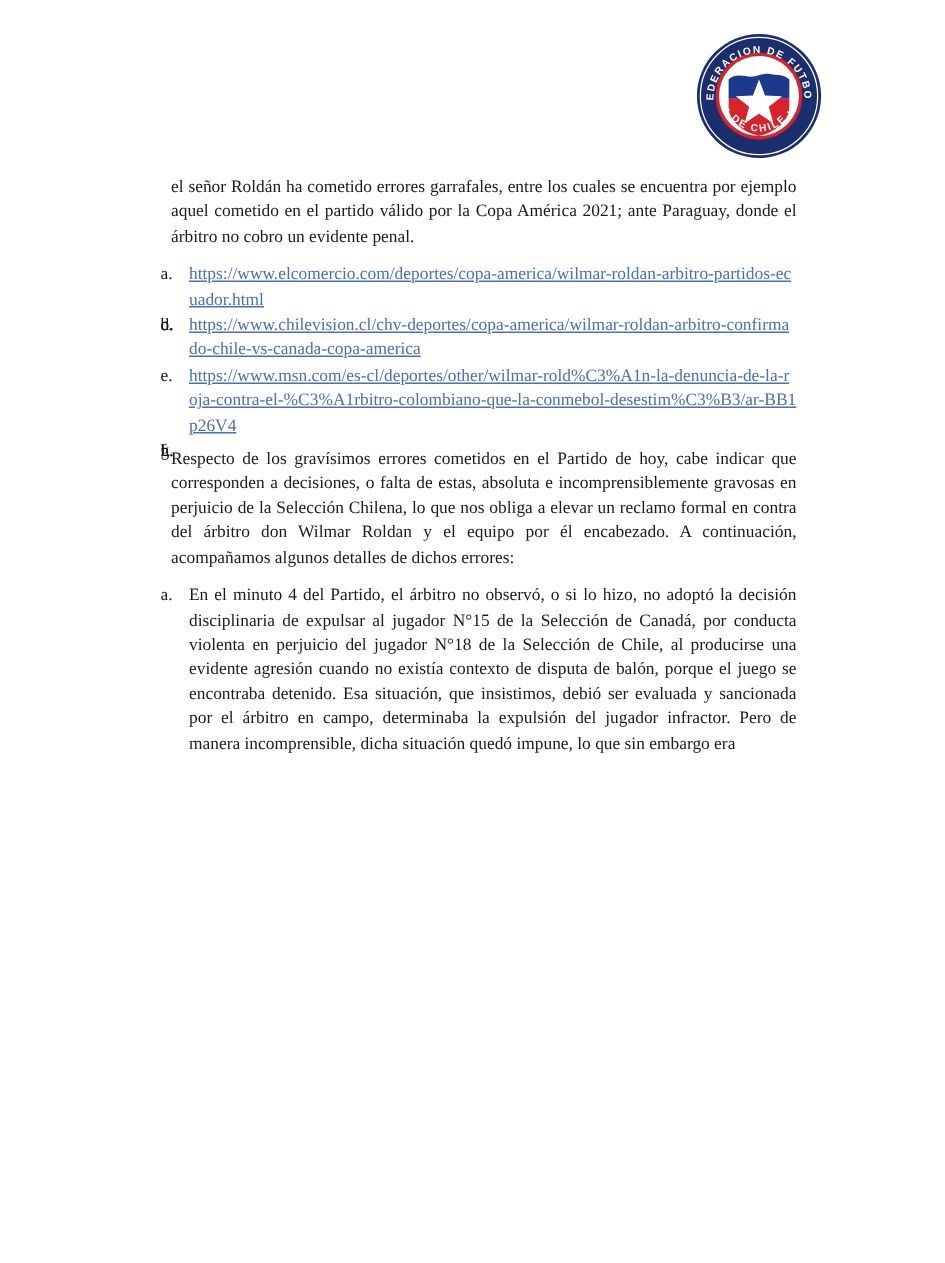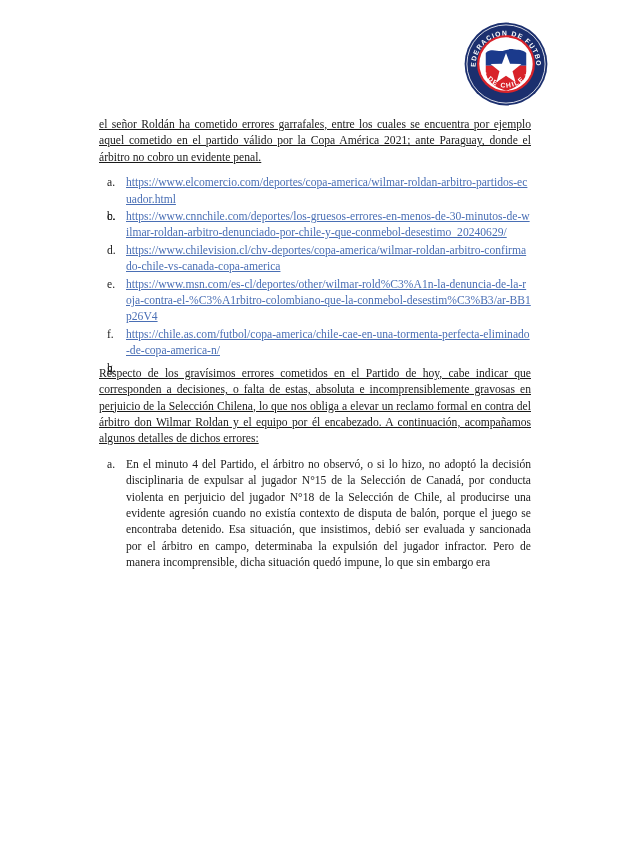--- a/index.html
+++ b/index.html
@@ -39,27 +39,26 @@
 
   
   .content {
     position: absolute;
     left: 99px;
     top: 117px;
     width: 432px;
   }
 
   p.para {
-    margin: 0 0 9px 0;
+    margin: 0 0 9px 15px;
     font-size: 11.6px;
     line-height: 16.4px;
     text-align: justify;
     text-indent: 0;
     hyphens: none;
-    text-decoration: underline;
   }
   p.para.first { margin-top: 0; }
 
   
   ol.link-list {
     list-style: none;
     margin: 4px 0 6px 0;
     padding: 0;
   }
   ol.link-list > li {
@@ -166,33 +165,31 @@
     <ol class="link-list">
       <li>
         <span class="marker">a.</span>
         <a class="doc-link" href="#">https://www.elcomercio.com/deportes/copa-america/wilmar-roldan-arbitro-partidos-ecuador.html</a>
       </li>
       <li>
         <span class="marker">b.</span>
       </li>
       <li>
         <span class="marker">c.</span>
-        <a class="doc-link" href="#">https://www.cnnchile.com/deportes/los-gruesos-errores-en-menos-de-30-minutos-de-wilmar-roldan-arbitro-denunciado-por-chile-y-que-conmebol-desestimo_20240629/</a>
       </li>
       <li>
         <span class="marker">d.</span>
         <a class="doc-link" href="#">https://www.chilevision.cl/chv-deportes/copa-america/wilmar-roldan-arbitro-confirmado-chile-vs-canada-copa-america</a>
       </li>
       <li>
         <span class="marker">e.</span>
         <a class="doc-link" href="#">https://www.msn.com/es-cl/deportes/other/wilmar-rold%C3%A1n-la-denuncia-de-la-roja-contra-el-%C3%A1rbitro-colombiano-que-la-conmebol-desestim%C3%B3/ar-BB1p26V4</a>
       </li>
       <li>
         <span class="marker">f.</span>
-        <a class="doc-link" href="#">https://chile.as.com/futbol/copa-america/chile-cae-en-una-tormenta-perfecta-eliminado-de-copa-america-n/</a>
       </li>
       <li>
         <span class="marker">g.</span>
       </li>
       <li>
         <span class="marker">h.</span>
       </li>
     </ol>
 
     <p class="para para-block">Respecto de los gravísimos errores cometidos en el Partido de hoy, cabe indicar que corresponden a decisiones, o falta de estas, absoluta e incomprensiblemente gravosas en perjuicio de la Selección Chilena, lo que nos obliga a elevar un reclamo formal en contra del árbitro don Wilmar Roldan y el equipo por él encabezado. A continuación, acompañamos algunos detalles de dichos errores:</p>

